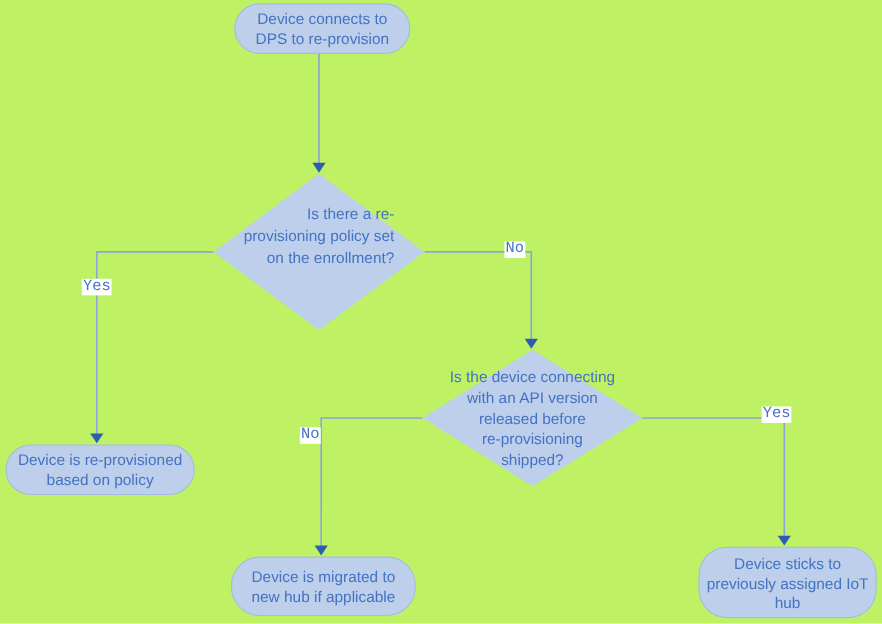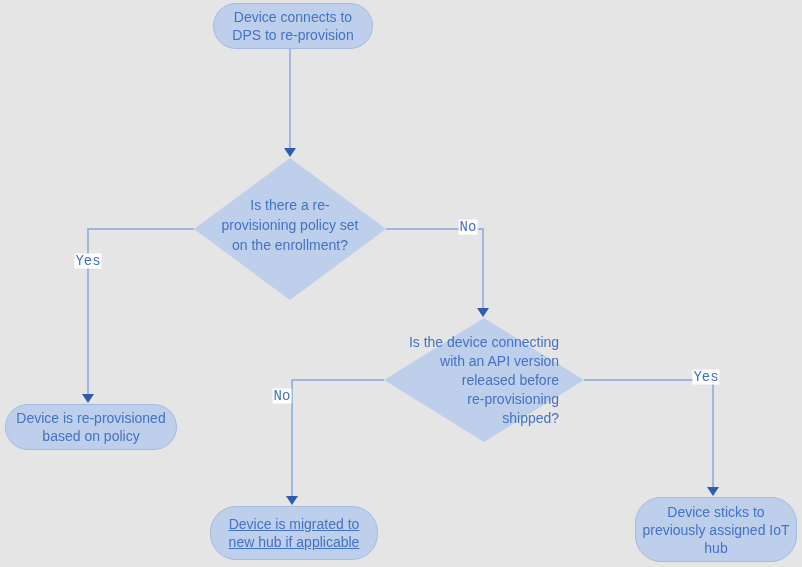--- a/index.html
+++ b/index.html
@@ -5,21 +5,21 @@
   html, body {
     margin: 0;
     padding: 0;
     background: #ffffff;
     font-family: "Liberation Sans", "DejaVu Sans", sans-serif;
   }
   .canvas {
     position: relative;
     width: 802px;
     height: 567px;
-    background: #e5e5e5;
+    background: #bef264;
     overflow: hidden;
   }
   .canvas svg.overlay {
     position: absolute;
     left: 0; top: 0;
     width: 802px; height: 567px;
   }
   .node {
     position: absolute;
     display: flex;
@@ -87,38 +87,38 @@
   <div class="node terminator" style="left:213px; top:3px; width:160px; height:46px; border-radius:23px;">
     <span>Device connects to
 DPS to re-provision</span>
   </div>
 
   <div class="node terminator" style="left:5px; top:404px; width:172px; height:46px; border-radius:23px;justify-content:center;">
     <span>Device is re-provisioned
 based on policy</span>
   </div>
 
-  <div class="node terminator" style="left:210px; top:506px; width:168px; height:54px; border-radius:26px;text-decoration:underline;">
+  <div class="node terminator" style="left:210px; top:506px; width:168px; height:54px; border-radius:26px;">
     <span>Device is migrated to
 new hub if applicable</span>
   </div>
 
   <div class="node terminator" style="left:635px; top:497px; width:162px; height:65px; border-radius:26px;">
     <span>Device sticks to
 previously assigned IoT
 hub</span>
   </div>
 
-  <div class="diamond-text lh20" style="left:165px; top:195px; width:250px; height:60px;">
+  <div class="diamond-text lh20" style="left:165px; top:184px; width:250px; height:60px;text-align:right;">
     <span>Is there a re-
 provisioning policy set
 on the enrollment?</span>
   </div>
 
-  <div class="diamond-text lh19" style="left:374px; top:333px; width:220px; height:95px;text-align:right;">
+  <div class="diamond-text lh19" style="left:374px; top:333px; width:220px; height:95px;">
     <span>Is the device connecting
 with an API version
 released before
 re-provisioning
 shipped?</span>
   </div>
 
   <div class="edge-label" style="left:88px; top:261px;">Yes</div>
   <div class="edge-label" style="left:468px; top:227px;">No</div>
   <div class="edge-label" style="left:282px; top:396px;">No</div>

